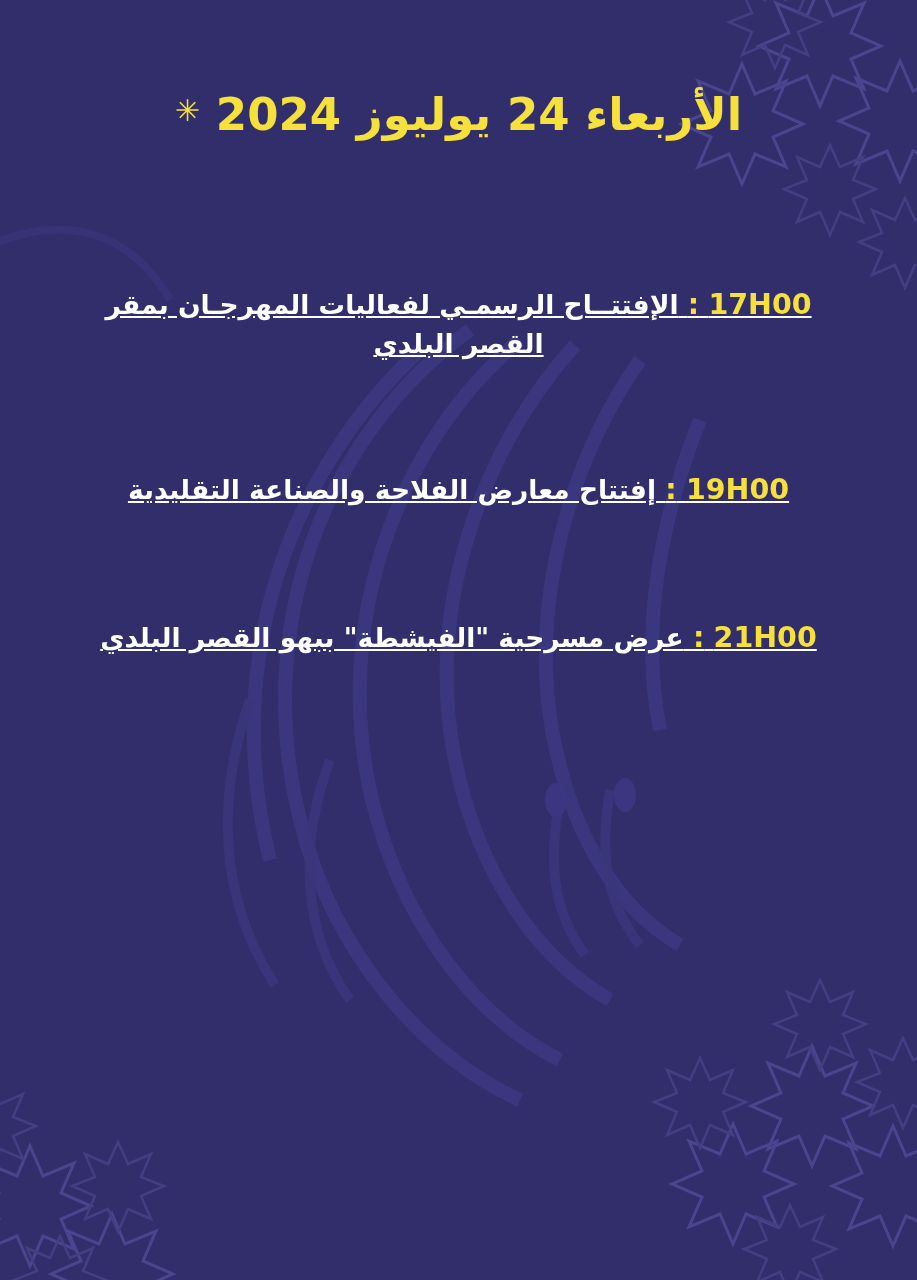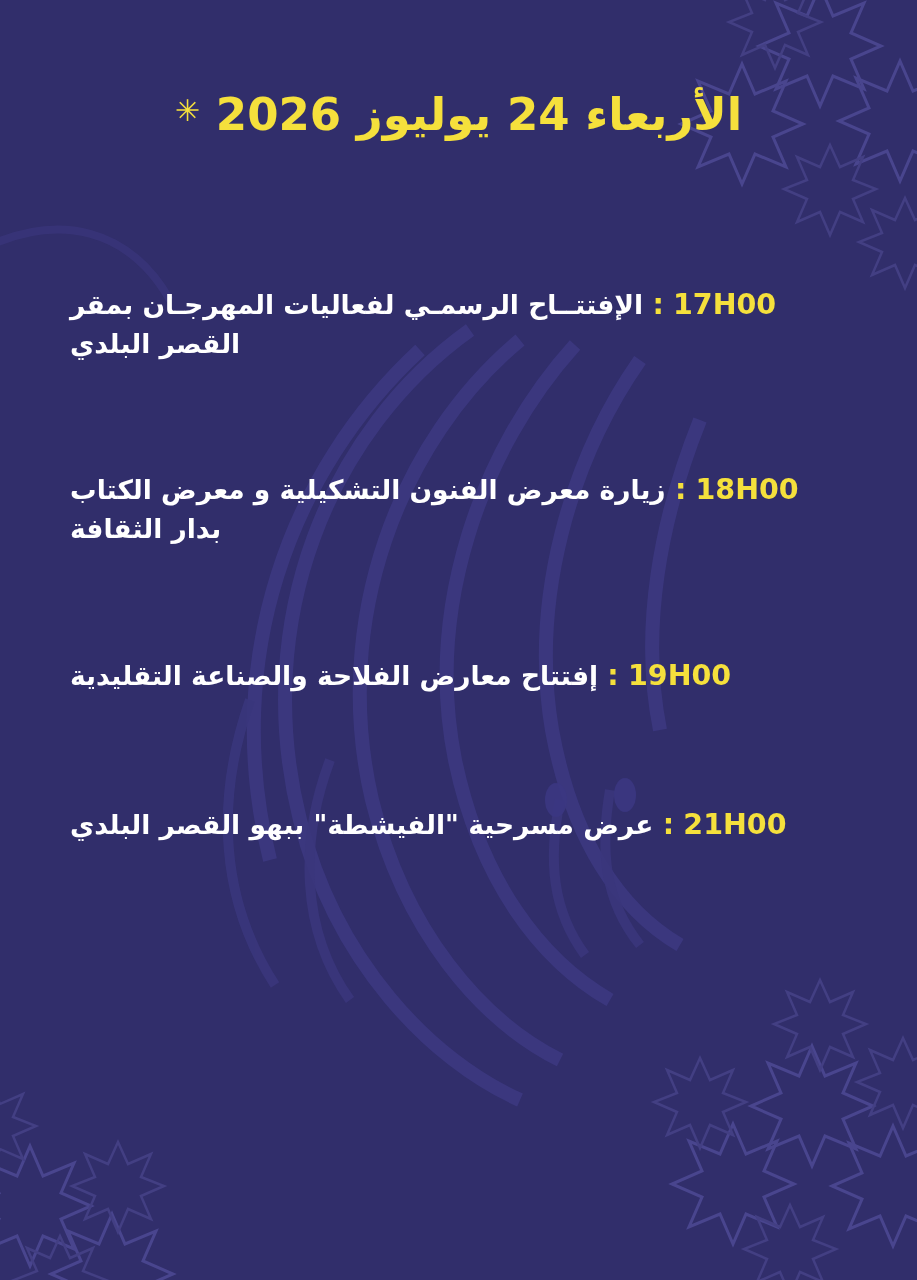--- a/index.html
+++ b/index.html
@@ -70,21 +70,22 @@
     direction: rtl;
     text-align: right;
     padding: 0 28px 0 28px;
     margin-bottom: 48px;
   }
   .event-line {
     font-size: 26.5px;
     font-weight: bold;
     line-height: 1.45;
     color: #ffffff;
-    text-align: left;
+    text-align: center;
+    text-decoration: underline;
   }
   .event-time {
     color: #f5e03c;
     font-size: 28.5px;
     font-weight: bold;
   }
   .event-sep {
     color: #f5e03c;
     font-size: 28.5px;
     font-weight: bold;
@@ -162,41 +163,34 @@
 
     <g stroke="#3a367c" stroke-width="8" fill="none" opacity="0.7">
       <path d="M-20 250 C60 210, 130 230, 170 300"></path>
     </g>
   </svg>
 </div>
 
 <div class="poster">
 
   <div class="title-row">
-    <h1 class="poster-title">الأربعاء 24 يوليوز 2026</h1>
+    <h1 class="poster-title">الأربعاء 24 يوليوز 2024</h1>
     <span class="title-star">✳</span>
   </div>
 
   <div class="schedule">
 
     <div class="event e1">
       <p class="event-line">
         <span class="event-time">17H00</span>
         <span class="event-sep">:</span>
         <span class="event-text">الإفتتــاح الرسمـي لفعاليات المهرجـان بمقر القصر البلدي</span>
       </p>
     </div>
 
-    <div class="event e2">
-      <p class="event-line">
-        <span class="event-time">18H00</span>
-        <span class="event-sep">:</span>
-        <span class="event-text">زيارة معرض الفنون التشكيلية و معرض الكتاب بدار الثقافة</span>
-      </p>
-    </div>
 
     <div class="event e3">
       <p class="event-line">
         <span class="event-time">19H00</span>
         <span class="event-sep">:</span>
         <span class="event-text">إفتتاح معارض الفلاحة والصناعة التقليدية</span>
       </p>
     </div>
 
     <div class="event e4">

